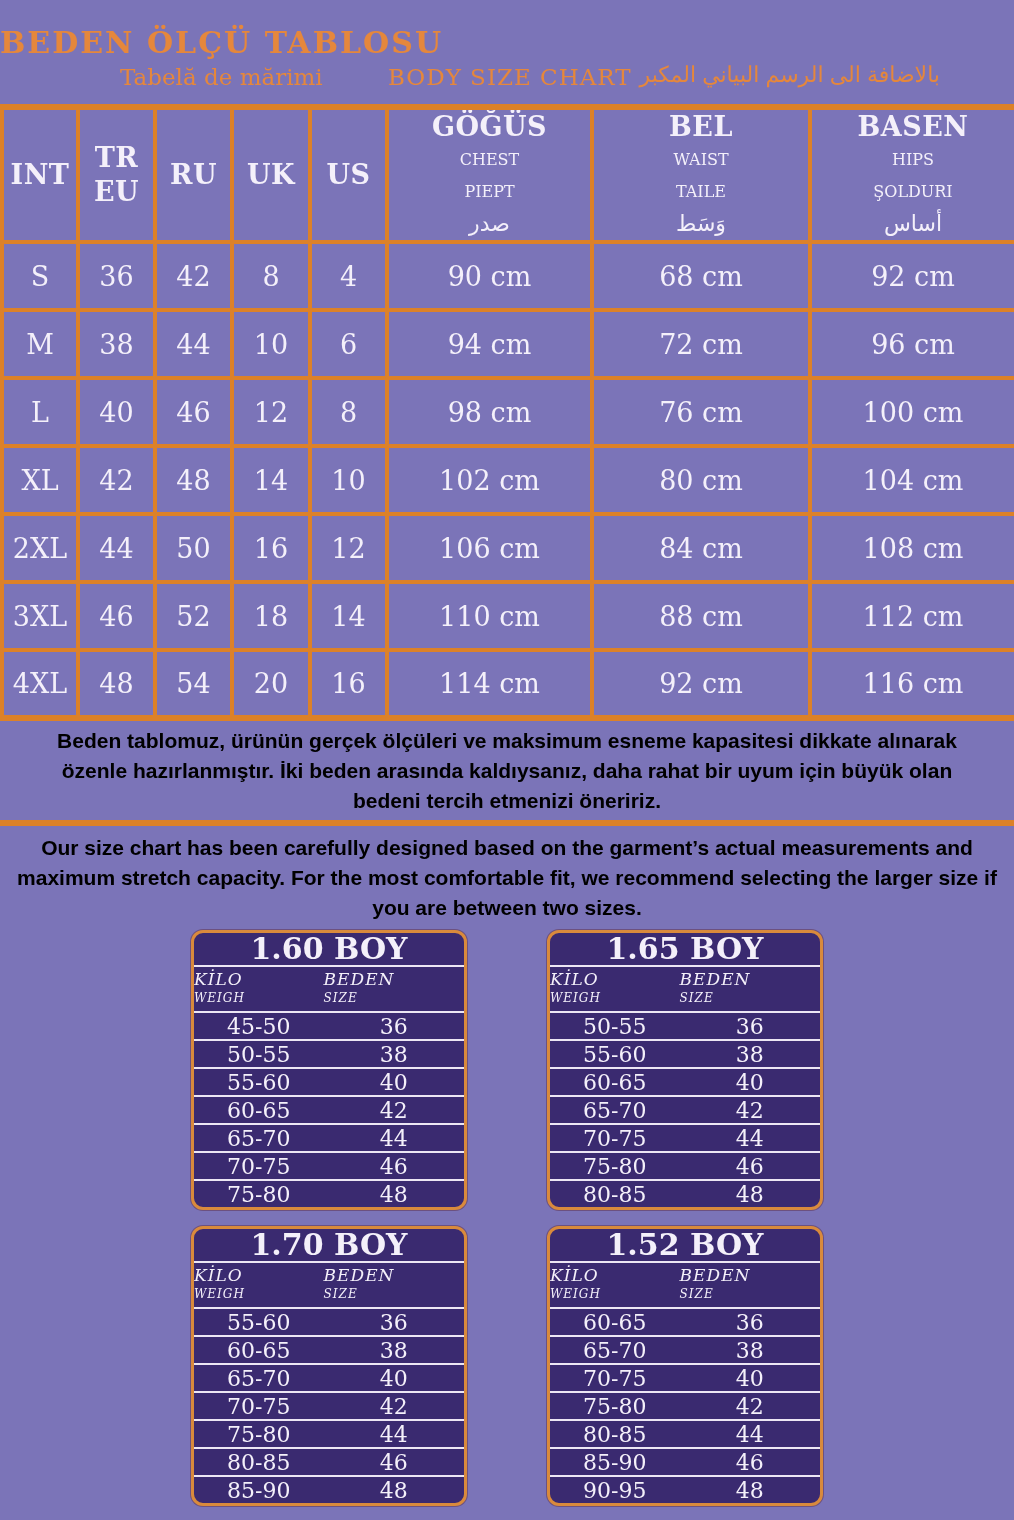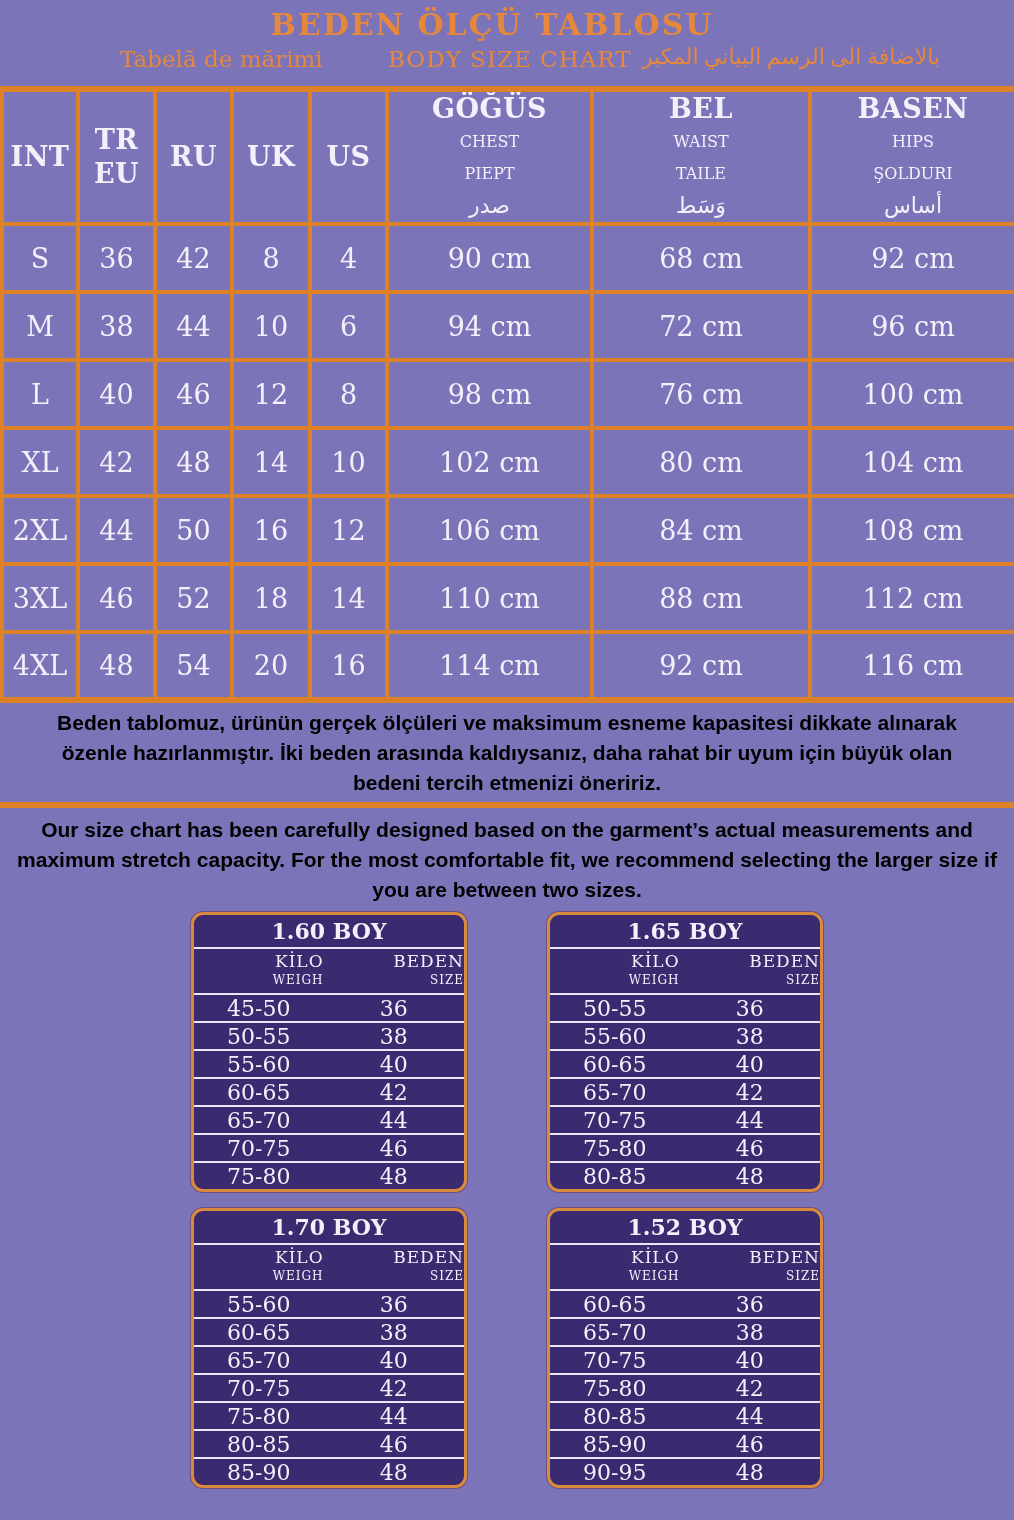--- a/index.html
+++ b/index.html
@@ -7,39 +7,39 @@
     width:1014px; height:1520px;
     background:#7b74b8;
     font-family:"DejaVu Serif", serif;
     color:#f4f0fa;
     position:relative;
   }
 
   
   .hdr { padding-right:30px; }
   .page-title {
-    padding-top:8px;
-    text-align:center;
+    padding-top:26px;
+    text-align:left;
     color:#e5873c;
     font-size:30px;
     line-height:34px;
     font-weight:600;
     letter-spacing:2px;
   }
   .subtitles {
     position:relative;
     height:36px;
     margin-top:0;
     color:#e5873c;
     font-size:23px;
     line-height:30px;
   }
   .sub-ro { position:absolute; left:120px; top:2px; }
   .sub-en { position:absolute; left:388px; top:2px; letter-spacing:1px; }
-  .sub-ar { position:absolute; right:44px; top:0; font-size:22px; font-family:Liberation Serif, serif; }
+  .sub-ar { position:absolute; right:44px; top:0; font-size:22px; font-family:Liberation Sans, sans-serif; }
 
   
   table.size {
     width:1014px;
     border-collapse:collapse;
     table-layout:fixed;
     margin-top:8px;
     color:#f4f0fa;
   }
   table.size th, table.size td {
@@ -82,31 +82,31 @@
   .wtable {
     background:#3a2a70;
     border:3px solid #d98a3c;
     border-radius:12px;
     overflow:hidden;
     box-shadow:0 0 0 1px rgba(90,40,60,0.45);
   }
   .wt-title {
     text-align:center;
     font-weight:bold;
-    font-size:22px;
+    font-size:30px;
     line-height:26px;
     padding:3px 0 3px;
     border-bottom:2px solid #ece6f4;
   }
   .wt-head {
     display:flex;
     padding:3px 0 4px;
     border-bottom:2px solid #ece6f4;
   }
-  .wt-head .wc span { display:block; text-align:right; }
+  .wt-head .wc span { display:block; text-align:left;font-style:italic; }
   .wh1 { font-size:17px; line-height:19px; letter-spacing:1px; }
   .wh2 { font-size:12px; line-height:18px; letter-spacing:1px; }
   .wc.c1 { width:48%; text-align:center; }
   .wc.c2 { width:52%; text-align:center; }
   .wrow { display:flex; align-items:center; height:26px; font-size:22px; }
   .wt-body .wrow + .wrow { border-top:2px solid #ece6f4; }
 </style>
 </head>
 <body>
 

